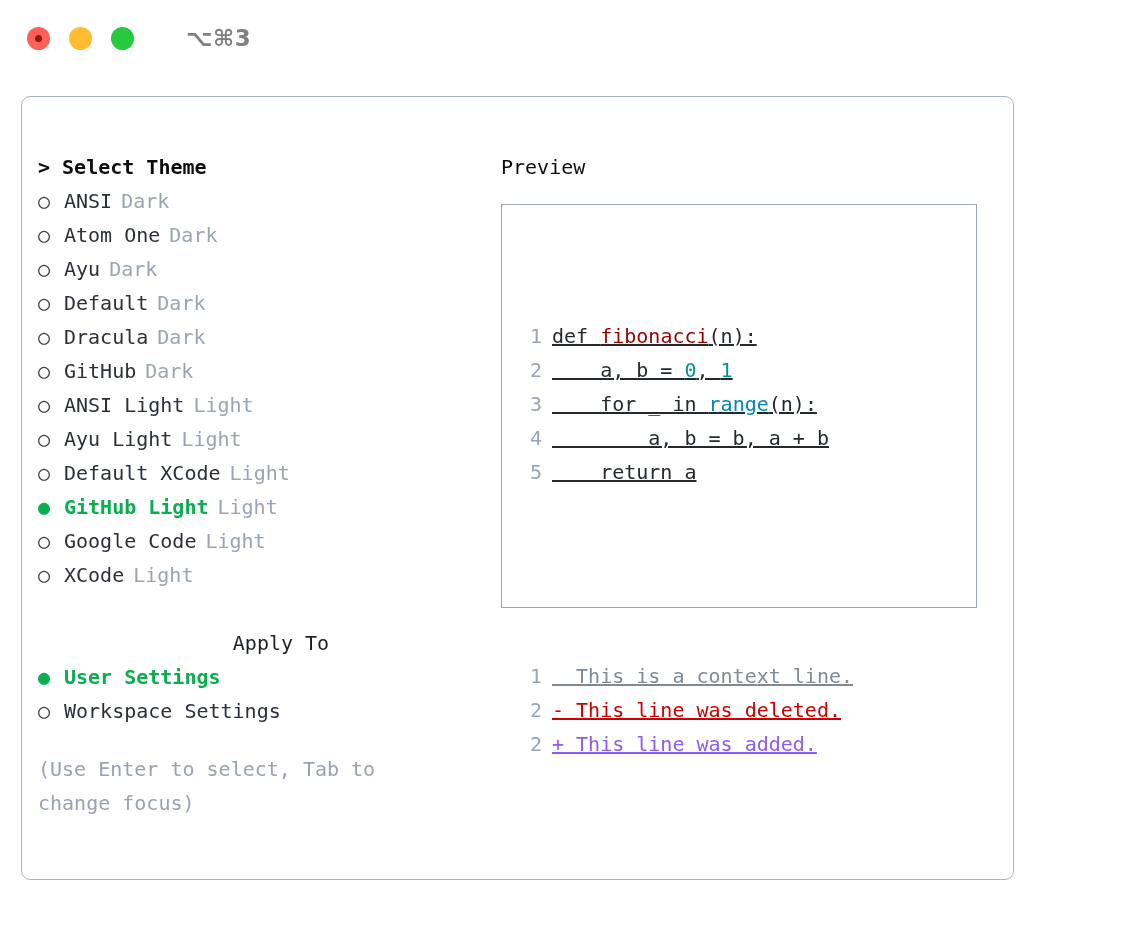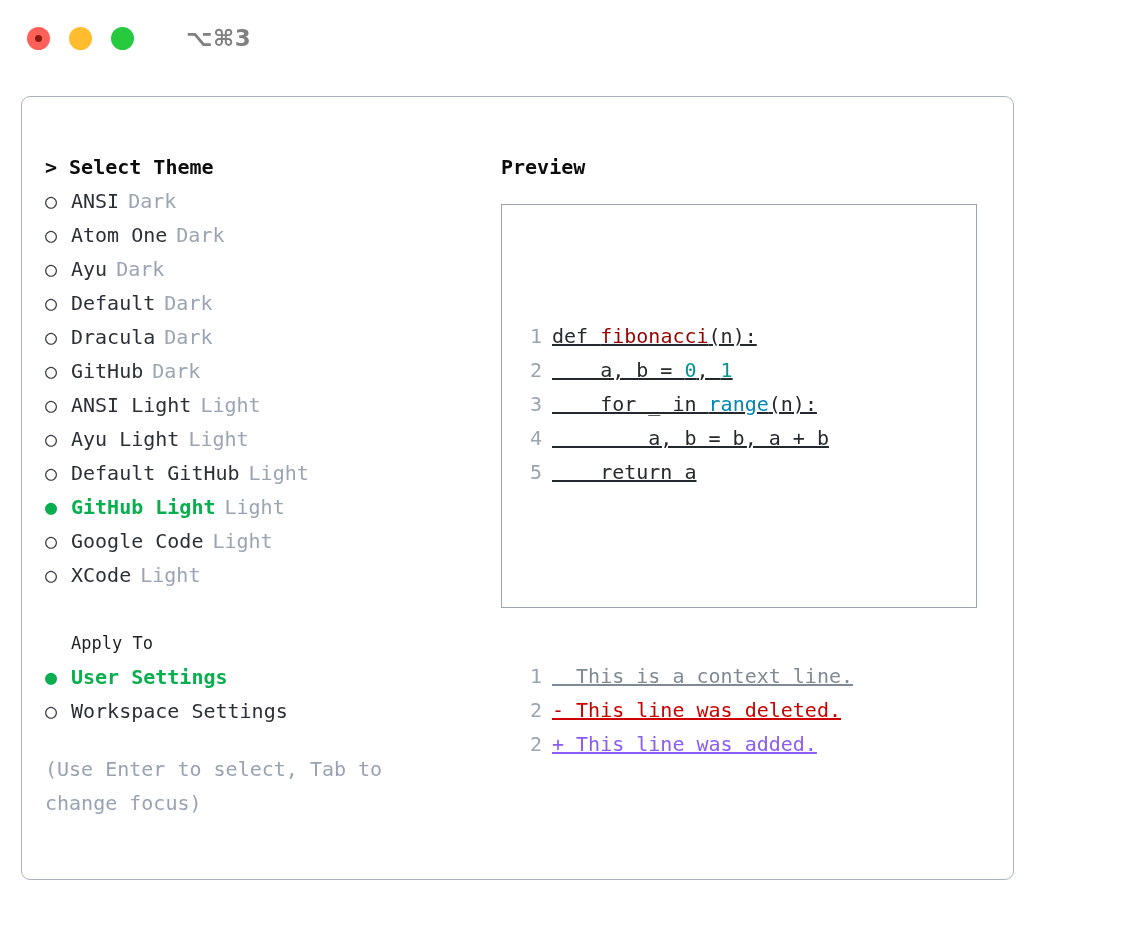--- a/index.html
+++ b/index.html
@@ -83,21 +83,21 @@
   }
   .panel-inner {
     position: absolute;
     left: 0; top: 0;
     width: 100%; height: 100%;
   }
 
   
   .left-col {
     position: absolute;
-    left: 23px;
+    left: 16px;
     top: 53px;
     width: 460px;
   }
   .right-col {
     position: absolute;
     left: 479px;
     top: 53px;
     width: 500px;
   }
 
@@ -129,40 +129,41 @@
   .opt-label { color: #2b3038; }
   .opt-row.selected .opt-label { color: #09ae4e; font-weight: bold; }
   .opt-variant {
     color: #9aa4b2;
     margin-left: 9px;
     text-align: center;
   }
 
   .spacer-sm { height: 34px; }
   .apply-title {
-    font-size: 17px;
+    font-size: 20px;
     color: #1d2126;
     line-height: 34px;
     padding-left: 26px;
     white-space: pre;
+    text-align: center;
   }
 
   .hint {
     margin-top: 24px;
     font-size: 20px;
     line-height: 34px;
     color: #98a2b3;
     width: 404px;
     white-space: normal;
   }
 
   
   .preview-title {
     font-size: 20px;
-    font-weight: bold;
+    font-weight: normal;
     color: #0d0d0d;
     line-height: 34px;
     white-space: pre;
   }
   .preview-box {
     margin-top: 20px;
     width: 476px;
     height: 404px;
     border: 1px solid #9aa5b1;
     box-sizing: border-box;
@@ -219,21 +220,21 @@
 
         <div class="opt-list" id="theme-list">
             <div class="opt-row"><span class="bullet">○</span><span class="opt-label">ANSI</span><span class="opt-variant">Dark</span></div>
             <div class="opt-row"><span class="bullet">○</span><span class="opt-label">Atom One</span><span class="opt-variant">Dark</span></div>
             <div class="opt-row"><span class="bullet">○</span><span class="opt-label">Ayu</span><span class="opt-variant">Dark</span></div>
             <div class="opt-row"><span class="bullet">○</span><span class="opt-label">Default</span><span class="opt-variant">Dark</span></div>
             <div class="opt-row"><span class="bullet">○</span><span class="opt-label">Dracula</span><span class="opt-variant">Dark</span></div>
             <div class="opt-row"><span class="bullet">○</span><span class="opt-label">GitHub</span><span class="opt-variant">Dark</span></div>
             <div class="opt-row"><span class="bullet">○</span><span class="opt-label">ANSI Light</span><span class="opt-variant">Light</span></div>
             <div class="opt-row"><span class="bullet">○</span><span class="opt-label">Ayu Light</span><span class="opt-variant">Light</span></div>
-            <div class="opt-row"><span class="bullet">○</span><span class="opt-label">Default GitHub</span><span class="opt-variant">Light</span></div>
+            <div class="opt-row"><span class="bullet">○</span><span class="opt-label">Default XCode</span><span class="opt-variant">Light</span></div>
             <div class="opt-row selected"><span class="bullet">●</span><span class="opt-label">GitHub Light</span><span class="opt-variant">Light</span></div>
             <div class="opt-row"><span class="bullet">○</span><span class="opt-label">Google Code</span><span class="opt-variant">Light</span></div>
             <div class="opt-row"><span class="bullet">○</span><span class="opt-label">XCode</span><span class="opt-variant">Light</span></div>
           </div>
 
         <div class="spacer-sm"></div>
 
         <div class="apply-title">Apply To</div>
 
         <div class="opt-list" id="apply-list">

